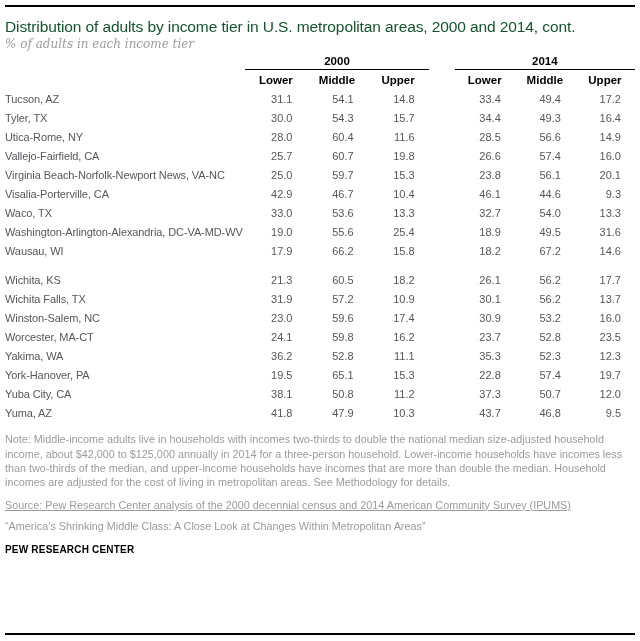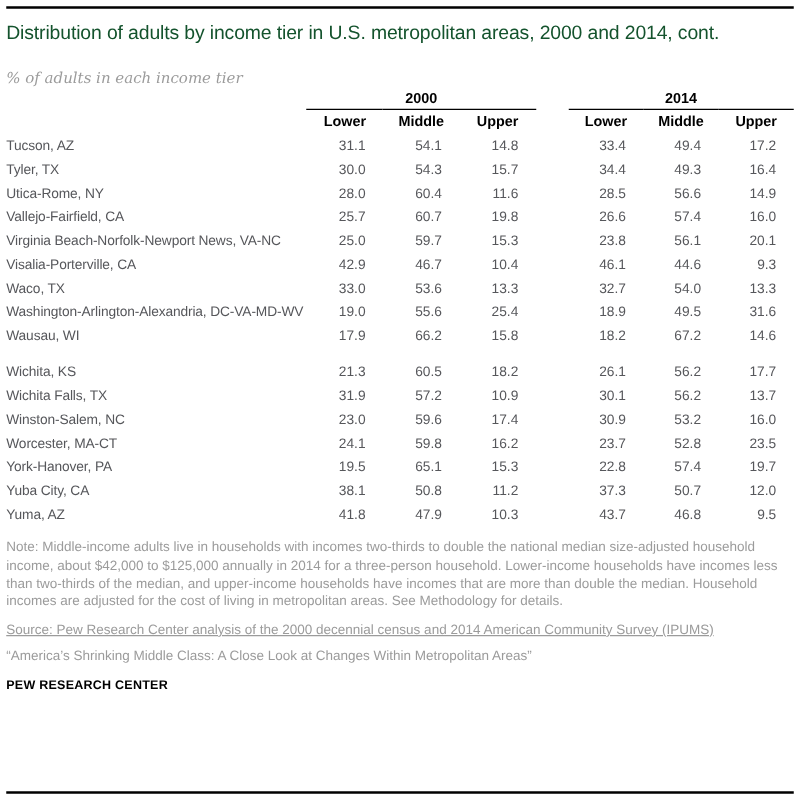--- a/index.html
+++ b/index.html
@@ -18,21 +18,21 @@
 
   .title {
     margin-top: 9px;
     font-size: 15.5px;
     font-weight: normal;
     color: #14532d;
     line-height: 1.38;
     letter-spacing: -0.1px;
   }
   .subtitle {
-    margin-top: 18px;
+    margin-top: 0;
     font-family: "DejaVu Serif", serif;
     font-style: italic;
     font-size: 12px;
     color: #9b9b9b;
   }
 
   table.tbl {
     margin-top: 4px;
     border-collapse: collapse;
     table-layout: fixed;
@@ -261,20 +261,30 @@
           <td class="city">Worcester, MA-CT</td>
           <td class="num">24.1</td>
           <td class="num">59.8</td>
           <td class="num">16.2</td>
           <td class="gapcell"></td>
           <td class="num">23.7</td>
           <td class="num">52.8</td>
           <td class="num">23.5</td>
         </tr>
         <tr>
+          <td class="city">Yakima, WA</td>
+          <td class="num">36.2</td>
+          <td class="num">52.8</td>
+          <td class="num">11.1</td>
+          <td class="gapcell"></td>
+          <td class="num">35.3</td>
+          <td class="num">52.3</td>
+          <td class="num">12.3</td>
+        </tr>
+        <tr>
           <td class="city">York-Hanover, PA</td>
           <td class="num">19.5</td>
           <td class="num">65.1</td>
           <td class="num">15.3</td>
           <td class="gapcell"></td>
           <td class="num">22.8</td>
           <td class="num">57.4</td>
           <td class="num">19.7</td>
         </tr>
         <tr>

